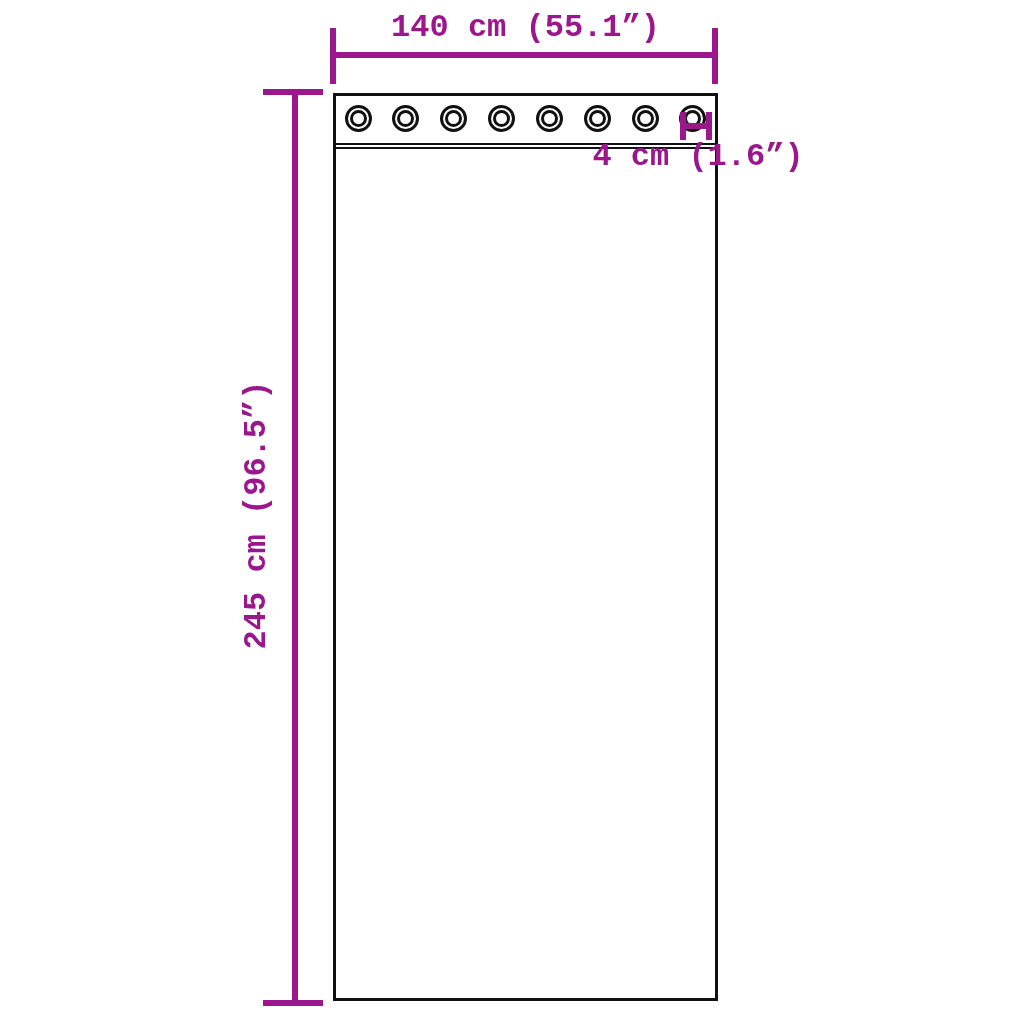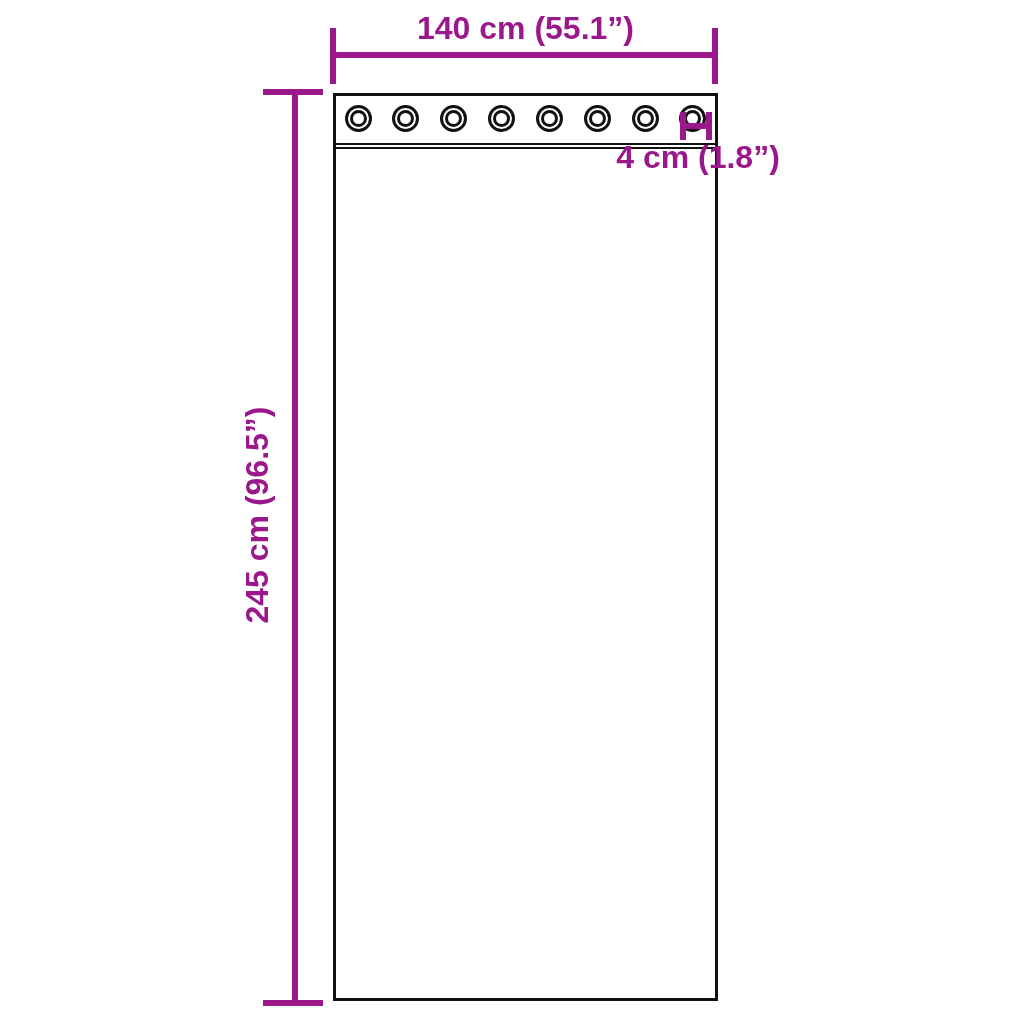--- a/index.html
+++ b/index.html
@@ -2,21 +2,21 @@
 <html style="--accent: #9B178C; --line: #111111; --bg: #FFFFFF;"><head>
 <meta charset="utf-8">
 <style>
   html, body { margin: 0; padding: 0; background: #ffffff; }
   #canvas {
     position: relative;
     width: 1024px;
     height: 1024px;
     background: var(--bg, #ffffff);
     overflow: hidden;
-    font-family: Liberation Sans, sans-serif;
+    font-family: Liberation Mono, monospace;
   }
 
   
   .curtain {
     position: absolute;
     left: 333px; top: 93px;
     width: 385px; height: 908px;
     border: 3px solid var(--line, #111);
     box-sizing: border-box;
     background: #ffffff;
@@ -129,15 +129,15 @@
   <div class="dim-label width-label">140 cm (55.1”)</div>
 
   <div class="dim h-line"></div>
   <div class="dim h-cap-top"></div>
   <div class="dim h-cap-bottom"></div>
   <div class="dim-label height-label">245 cm (96.5”)</div>
 
   <div class="dim g-line"></div>
   <div class="dim g-cap-left"></div>
   <div class="dim g-cap-right"></div>
-  <div class="dim-label grommet-label">4 cm (1.8”)</div>
+  <div class="dim-label grommet-label">4 cm (1.6”)</div>
 
 </div>
 
 </body></html>

